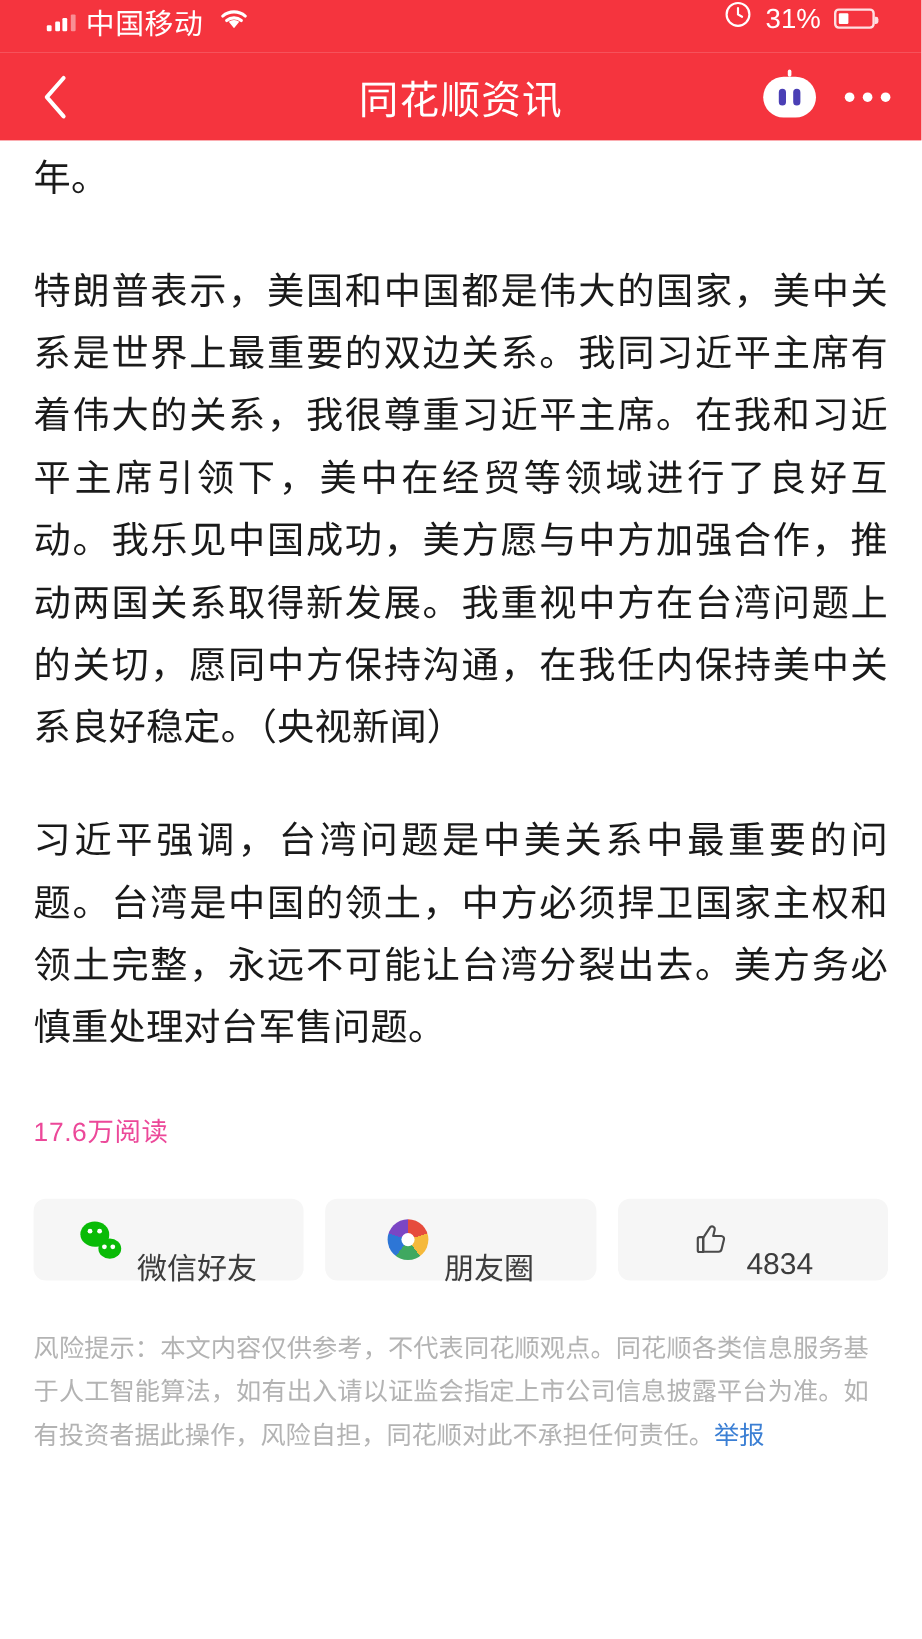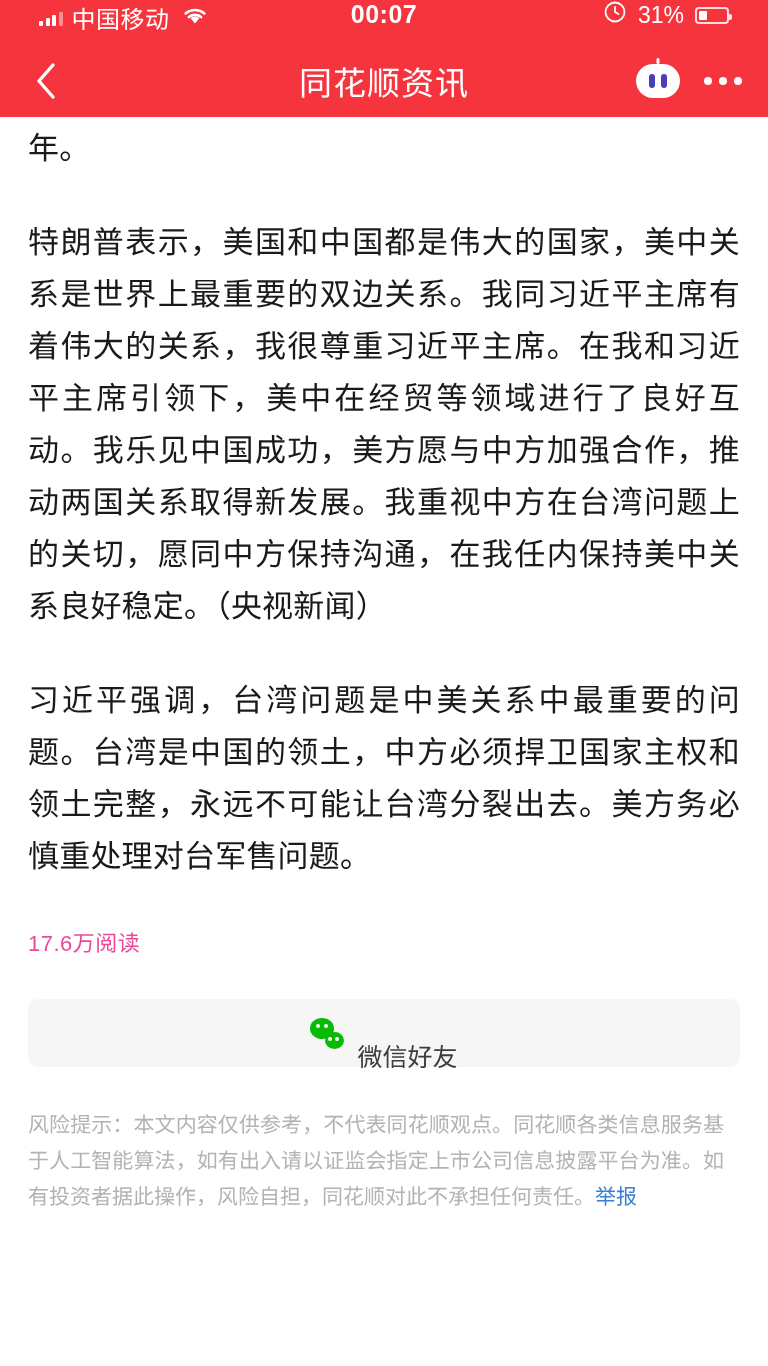--- a/index.html
+++ b/index.html
@@ -296,21 +296,20 @@
     </span>
     <span class="carrier">中国移动</span>
     <span class="wifi-icon">
       <svg width="28" height="21" viewBox="0 0 28 21" fill="none">
         <path d="M14 18.5 L9.6 13.2 a6.8 6.8 0 0 1 8.8 0 Z" fill="#ffffff"></path>
         <path d="M4.6 8.4 a14.5 14.5 0 0 1 18.8 0" stroke="#ffffff" stroke-width="2.6" fill="none" stroke-linecap="round"></path>
         <path d="M7.9 12.1 a9.6 9.6 0 0 1 12.2 0" stroke="#ffffff" stroke-width="2.6" fill="none" stroke-linecap="round"></path>
       </svg>
     </span>
   </div>
-  <div class="status-time">00:07</div>
   <div class="status-right">
     <span>
       <svg width="24" height="24" viewBox="0 0 24 24" fill="none">
         <circle cx="12" cy="12" r="9.5" stroke="#ffffff" stroke-width="1.8"></circle>
         <path d="M12 6.8 V12 L15.4 14" stroke="#ffffff" stroke-width="1.8" stroke-linecap="round" fill="none"></path>
       </svg>
     </span>
     <span>31%</span>
     <span class="battery">
         <span class="fill"></span>
@@ -350,17 +349,30 @@
     <span class="wechat-icon">
       <span class="b1"></span>
         <span class="b2"></span>
       <span class="d d1"></span>
         <span class="d d2"></span>
       <span class="d d3"></span>
         <span class="d d4"></span>
     </span>
     <span class="label">微信好友</span>
   </div>
+  <div class="share-btn">
+    <span class="moments-icon"></span>
+    <span class="label">朋友圈</span>
+  </div>
+  <div class="share-btn">
+    <span class="like-icon">
+      <svg width="32" height="32" viewBox="0 0 32 32" fill="none">
+        <path d="M9 14 H5.8 a1.3 1.3 0 0 0-1.3 1.3 V25 a1.3 1.3 0 0 0 1.3 1.3 H9 Z" stroke="#4a4a4a" stroke-width="1.8" fill="none" stroke-linejoin="round"></path>
+        <path d="M9 14.6 L15 5.4 a2.3 2.3 0 0 1 3.6 2.4 L17.3 13 H24 a2.4 2.4 0 0 1 2.3 3 l-2 8.1 a2.6 2.6 0 0 1-2.5 2 H9 Z" stroke="#4a4a4a" stroke-width="1.8" fill="none" stroke-linejoin="round"></path>
+      </svg>
+    </span>
+    <span class="label">4834</span>
+  </div>
 </div>
 
 <div class="disclaimer">
   <span>风险提示：本文内容仅供参考，不代表同花顺观点。同花顺各类信息服务基于人工智能算法，如有出入请以证监会指定上市公司信息披露平台为准。如有投资者据此操作，风险自担，同花顺对此不承担任何责任。</span><span class="report-link">举报</span>
 </div>
 
 </body></html>

